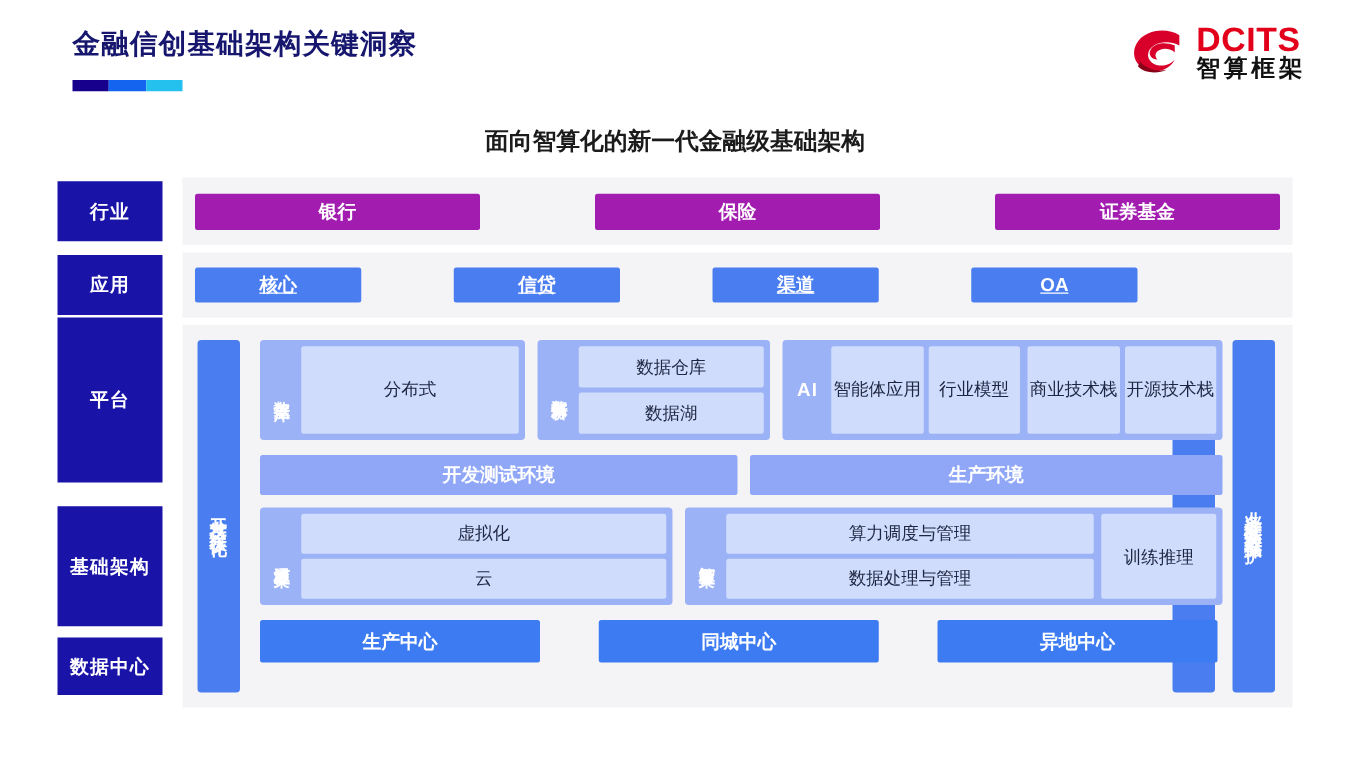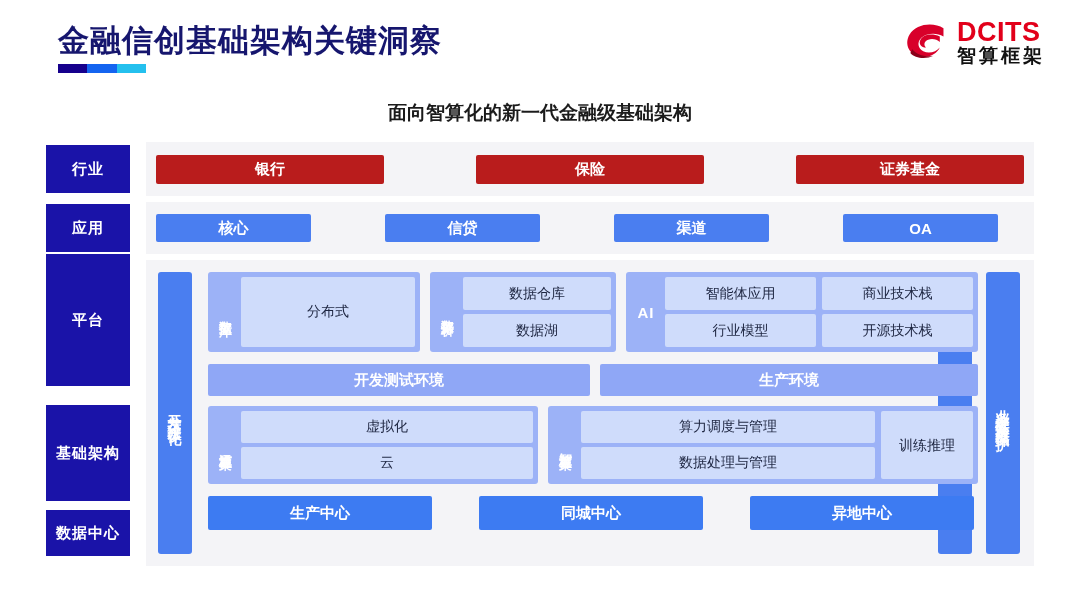--- a/index.html
+++ b/index.html
@@ -10,21 +10,21 @@
     font-family: "Liberation Sans", "DejaVu Sans", sans-serif;
   }
   #page { position: relative; width: 1080px; height: 608px; background: #fff; overflow: hidden; }
 
   
   .corner { position: absolute; right: 0; bottom: 0; width: 280px; height: 220px; overflow: hidden; pointer-events: none; }
 
   
   .hdr-title {
     position: absolute; left: 58px; top: 20px;
-    font-size: 31px; font-weight: bold; color: #16166e; letter-spacing: 1px;
+    font-size: 22px; font-weight: bold; color: #16166e; letter-spacing: 1px;
   }
   .hdr-rule { position: absolute; left: 58px; top: 64px; display: flex; width: 88px; height: 9px; }
   .hdr-rule span { flex: 1; height: 100%; }
   .hr-a { background: #16008c; }
   .hr-b { background: #1464f0; }
   .hr-c { background: #24c0ee; }
 
   .logo { position: absolute; right: 35px; top: 18px; display: flex; align-items: center; gap: 8px; }
   .logo-mark { width: 46px; height: 48px; }
   .logo-txt { display: flex; flex-direction: column; line-height: 1.05; }
@@ -55,30 +55,30 @@
   
   .panel { position: absolute; left: 100px; right: 0; background: #f4f4f7; }
   .panel-industry { top: 0px;  height: 54px; display: flex; align-items: center; }
   .panel-app      { top: 60px; height: 52px; display: flex; align-items: center; }
   .panel-main     { top: 118px; height: 306px; }
 
   .pill {
     height: 29px; border-radius: 2px; color: #fff; font-weight: bold;
     display: flex; align-items: center; justify-content: center; font-size: 15px;
   }
-  .pill-industry { background: #b91c1c; }
+  .pill-industry { background: #a21caf; }
   .pill-app { background: #4a7ef0; height: 28px; font-size: 15px; }
 
   .row-industry { display: flex; width: 100%; padding: 0 10px; gap: 0; }
   .row-industry > div { width: 234px; }
   .row-industry > div:nth-child(2) { margin-left: 92px; }
   .row-industry > div:nth-child(3) { margin-left: 92px; }
 
   .row-app { display: flex; width: 100%; padding: 0 10px; gap: 0; }
-  .row-app > div { width: 155px; }
+  .row-app > div { width: 133px; text-decoration: underline; }
   .row-app > div + div { margin-left: 74px; }
 
   
   .vbar {
     position: absolute; border-radius: 3px; color: #fff; font-weight: bold;
     writing-mode: vertical-rl; text-orientation: upright;
     display: flex; align-items: center; justify-content: center;
     font-size: 14px; letter-spacing: 3px; background: #4a7ef0;
   }
   .vbar-devops { left: 12px;  top: 12px; width: 34px; height: 282px; }
@@ -96,21 +96,21 @@
     writing-mode: vertical-rl; text-orientation: upright; letter-spacing: 1px;
     display: flex; align-items: center; justify-content: center;
     width: 24px; flex: none;
   }
   .grp-cells { flex: 1; display: flex; flex-direction: column; gap: 4px; margin-left: 4px; }
   .cell {
     flex: 1; background: #cfdcfb; border-radius: 2px; color: #1d2540;
     display: flex; align-items: center; justify-content: center; font-size: 14px;
   }
   .cell-cols { flex: 1; display: flex; gap: 6px; margin-left: 4px; }
-  .cell-col { flex: 1; display: flex; flex-direction: column; gap: 4px; justify-content: center; }
+  .cell-col { flex: 1; display: flex; flex-direction: row; gap: 4px; justify-content: center; }
 
   .g-db   { left: 0;    top: 0;   width: 212px; height: 80px; }
   .g-da   { left: 222px;top: 0;   width: 186px; height: 80px; }
   .g-ai   { left: 418px;top: 0;   width: 352px; height: 80px; }
 
   .band {
     position: absolute; height: 32px; background: #8fa7f6; border-radius: 2px;
     color: #fff; font-weight: bold; font-size: 15px;
     display: flex; align-items: center; justify-content: center;
   }

